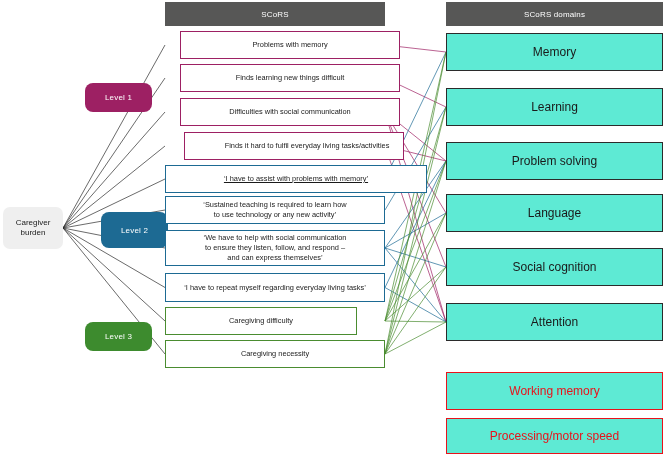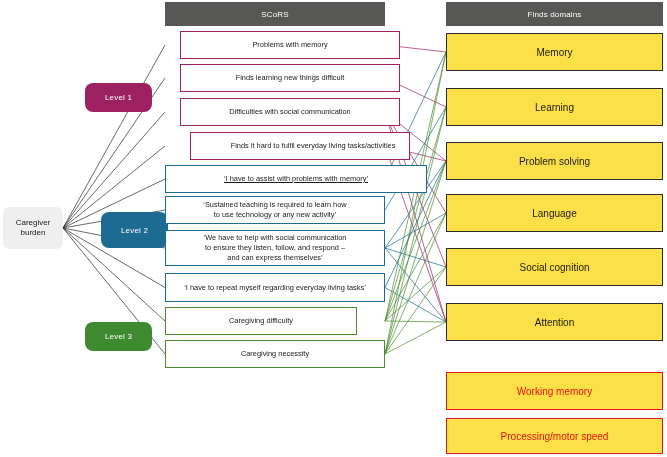--- a/index.html
+++ b/index.html
@@ -64,23 +64,23 @@
     font-size: 7.4px;
     color: #1a1a1a;
     line-height: 1.35;
     padding: 1px 6px;
   }
   .theme-box.t-level1 { border-color: #9d2063; margin-left: 15px; }
   .theme-box.t-level2 { border-color: #1d6a93; }
   .theme-box.t-level3 { border-color: #4a8c30; }
 
   .domain-box {
-    background: #fde047;
+    background: #5eead4;
     border: 1.7px solid #2b2b2b;
-    font-size: 10px;
+    font-size: 12px;
     color: #1a1a1a;
   }
   .domain-box.excluded {
     border-color: #e8121a;
     color: #e8121a;
   }
   .nowrap-lines { white-space: pre-line; }
 </style>
 </head>
 <body>
@@ -129,21 +129,21 @@
         <line x1="385" y1="354" x2="446" y2="213" stroke="#4a8c30"></line>
         <line x1="385" y1="354" x2="446" y2="267" stroke="#4a8c30"></line>
         <line x1="385" y1="354" x2="446" y2="322" stroke="#4a8c30"></line>
       </g>
   </svg>
 
   <div class="node col-header" style="left:165px;top:2px;width:220px;height:24px;">
     <span>SCoRS</span>
   </div>
   <div class="node col-header" style="left:446px;top:2px;width:217px;height:24px;">
-    <span>Finds domains</span>
+    <span>SCoRS domains</span>
   </div>
 
   <div class="node source-box nowrap-lines" style="left:3px;top:207px;width:60px;height:42px;">
     <span>Caregiver
 burden</span>
   </div>
 
   <div class="node level-badge level-1" style="left:85px;top:83px;width:67px;height:29px;">
     <span>Level 1</span>
   </div>
@@ -156,21 +156,21 @@
 
   <div class="node theme-box t-level1 nowrap-lines" id="t1" style="left:165px;top:31px;width:220px;height:28px;">
     <span>Problems with memory</span>
   </div>
   <div class="node theme-box t-level1 nowrap-lines" id="t2" style="left:165px;top:64px;width:220px;height:28px;">
     <span>Finds learning new things difficult</span>
   </div>
   <div class="node theme-box t-level1 nowrap-lines" id="t3" style="left:165px;top:98px;width:220px;height:28px;">
     <span>Difficulties with social communication</span>
   </div>
-  <div class="node theme-box t-level1 nowrap-lines" id="t4" style="left:175px;top:132px;width:220px;height:28px;padding-left:32px;">
+  <div class="node theme-box t-level1 nowrap-lines" id="t4" style="left:169px;top:132px;width:220px;height:28px;padding-left:32px;">
     <span>Finds it hard to fulfil everyday living tasks/activities</span>
   </div>
   <div class="node theme-box t-level2 nowrap-lines" id="t5" style="left:165px;top:165px;width:262px;height:28px;text-decoration:underline;">
     <span>‘I have to assist with problems with memory’</span>
   </div>
   <div class="node theme-box t-level2 nowrap-lines" id="t6" style="left:165px;top:196px;width:220px;height:28px;">
     <span>‘Sustained teaching is required to learn how
 to use technology or any new activity’</span>
   </div>
   <div class="node theme-box t-level2 nowrap-lines" id="t7" style="left:165px;top:230px;width:220px;height:36px;">

